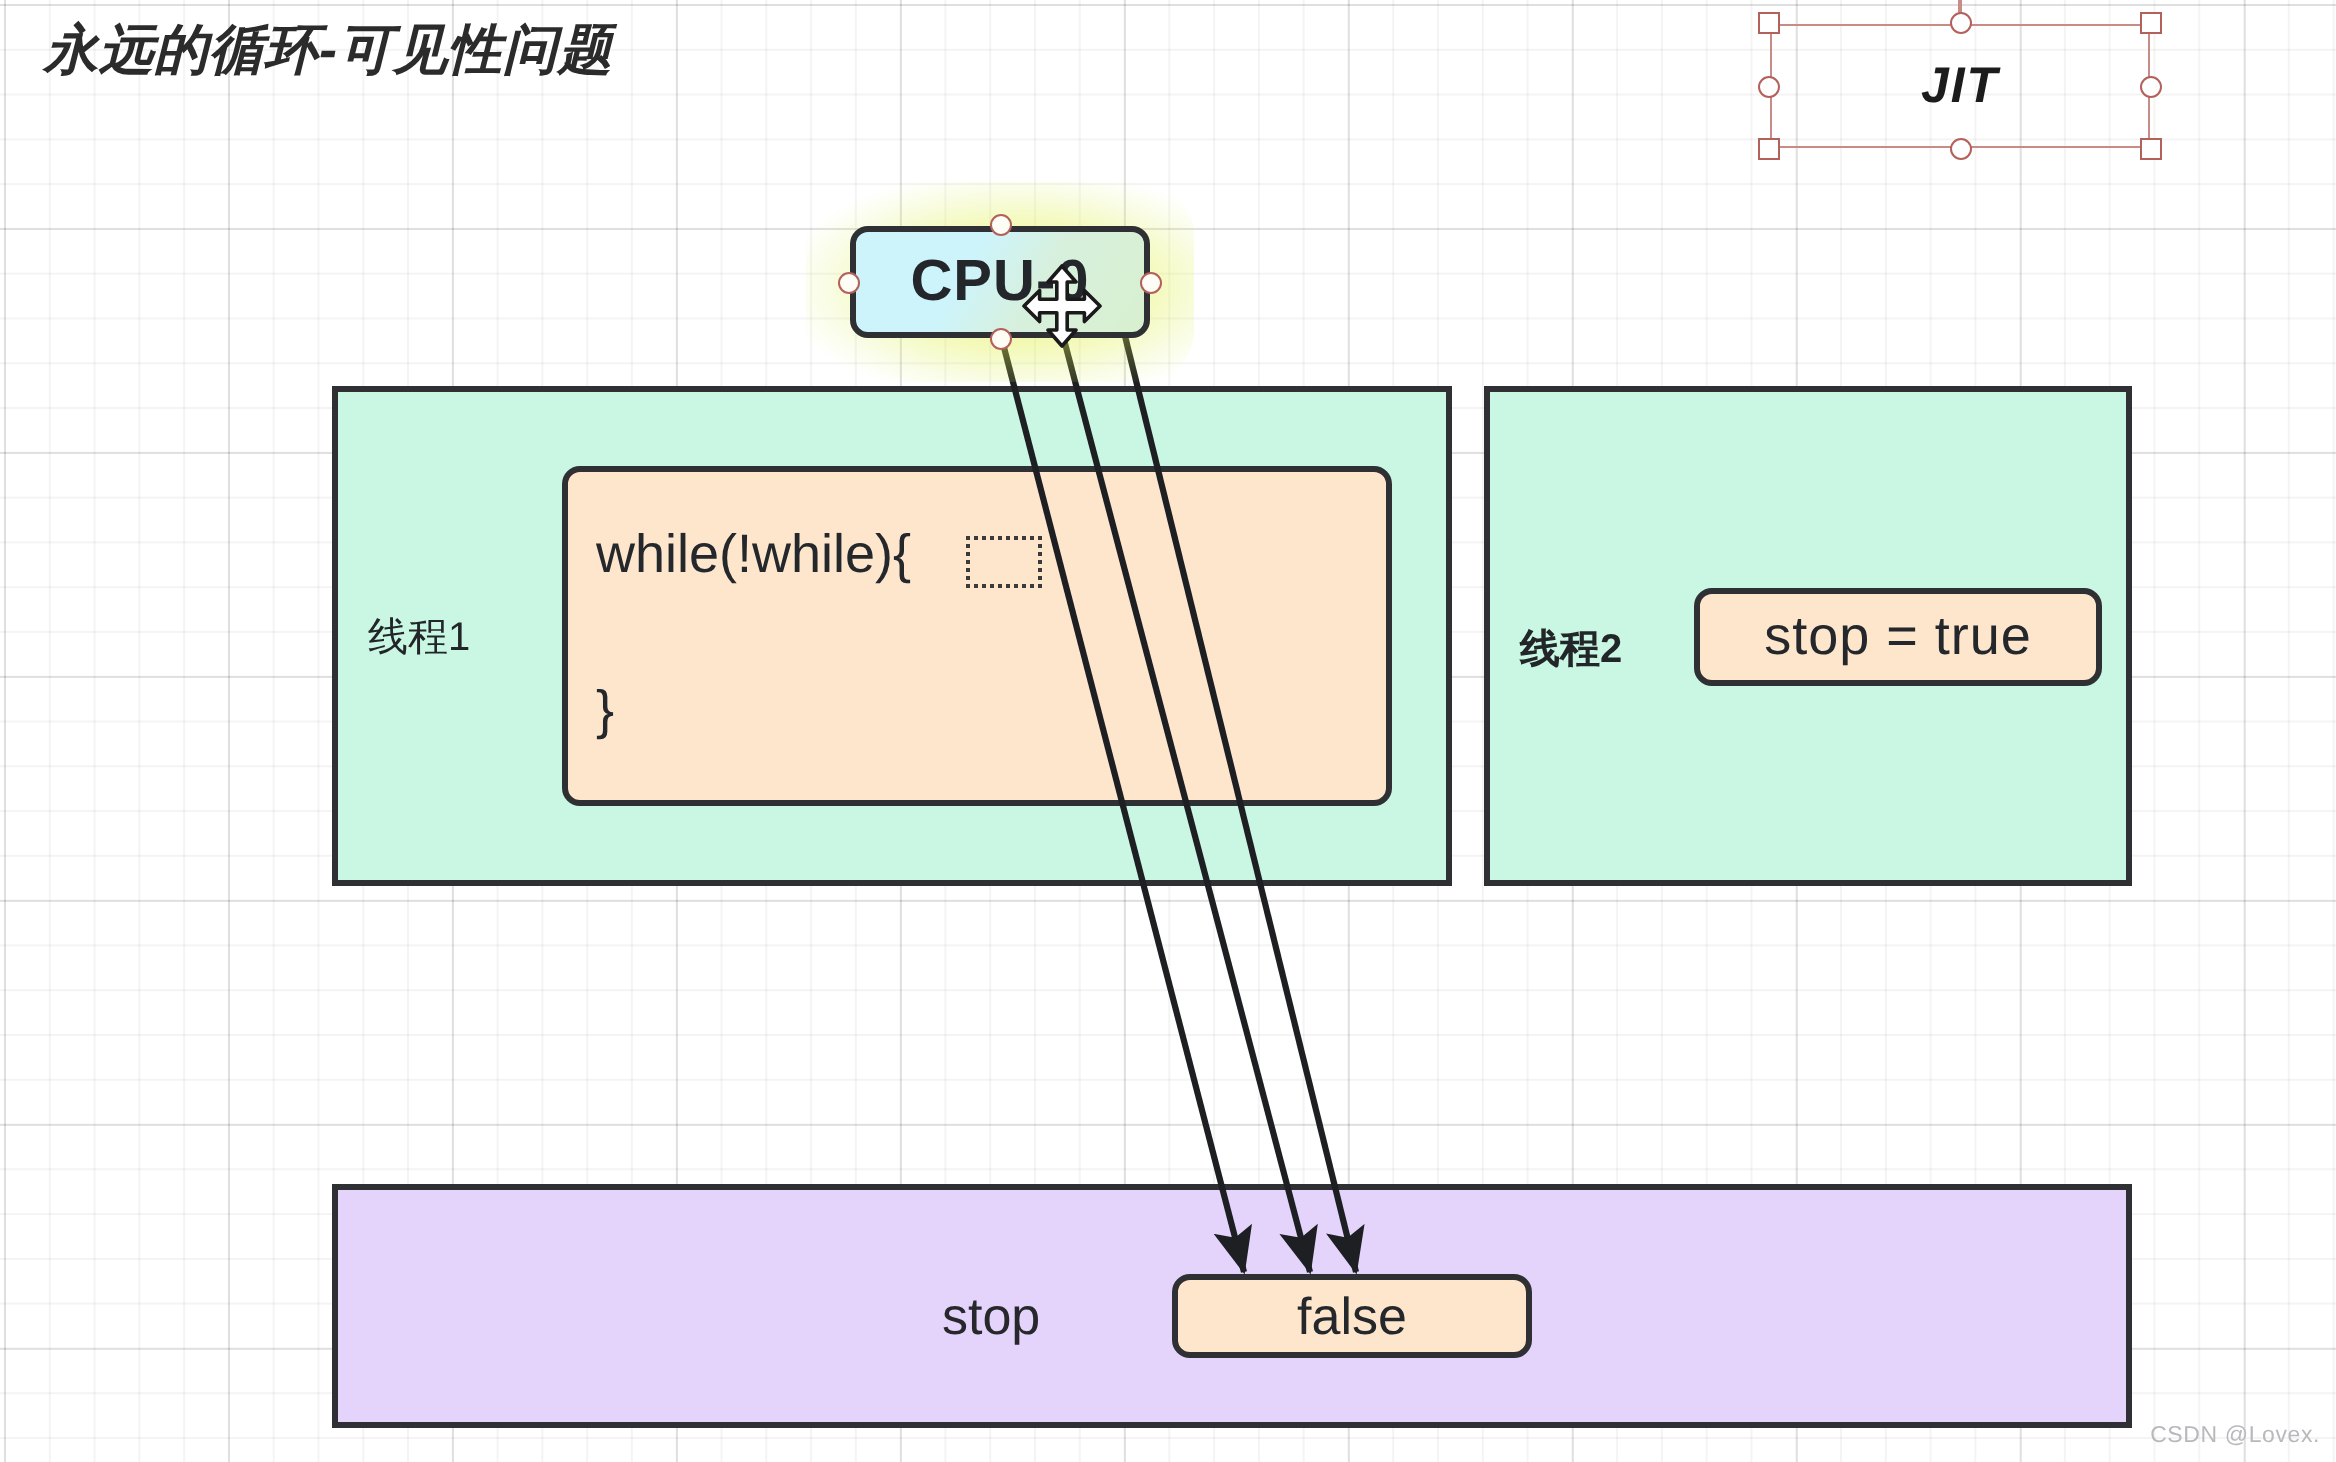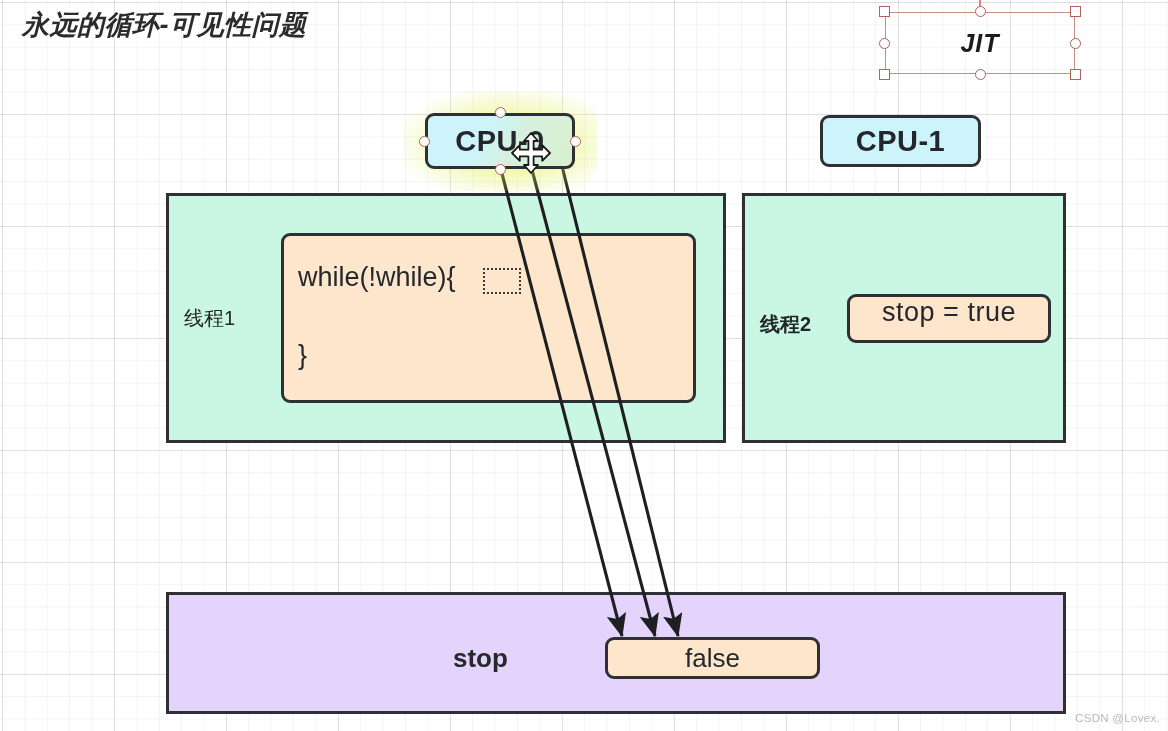--- a/index.html
+++ b/index.html
@@ -183,50 +183,50 @@
   #while-line2 {
     position: absolute;
     left: 298px;
     top: 340px;
     font-size: 27px;
     color: #24282c;
   }
 
   #stoptrue-box {
     left: 847px; top: 294px; width: 204px; height: 49px;
-    display: flex; align-items: flex-start; justify-content: center;
+    display: flex; align-items: center; justify-content: center;
   }
   #stoptrue-text {
     font-size: 27px;
     color: #24282c;
     letter-spacing: 0.5px;
     white-space: nowrap;
   }
 
   
   #memory-panel {
     position: absolute;
     left: 166px;
     top: 592px;
     width: 900px;
     height: 122px;
     background: #e4d3fb;
     border: 3.5px solid #2e3033;
   }
   #stop-label {
     position: absolute;
-    left: 453px;
+    left: 471px;
     top: 643px;
     font-size: 26px;
-    font-weight: bold;
+    font-weight: normal;
     color: #26282c;
   }
   #false-box {
-    left: 586px; top: 637px; width: 215px; height: 42px;
-    display: flex; align-items: center; justify-content: center; margin-left: 19px;
+    left: 586px; top: 637px; width: 180px; height: 42px;
+    display: flex; align-items: center; justify-content: center;
   }
   #false-text {
     font-size: 26px;
     color: #24282c;
   }
   #memory-label {
     position: absolute;
     left: 930px;
     top: 640px;
     font-size: 26px;
@@ -298,23 +298,20 @@
   <div id="stoptrue-box" class="peach-box">
     <span id="stoptrue-text">stop = true</span>
   </div>
 
   <div id="memory-panel"></div>
   <div id="stop-label">stop</div>
   <div id="false-box" class="peach-box">
     <span id="false-text">false</span>
   </div>
 
-  <div id="cpu1-box" class="cpu-box">
-    <span>CPU-1</span>
-  </div>
 
   <svg id="arrows" viewBox="0 0 1168 731" xmlns="http://www.w3.org/2000/svg">
     <defs>
       <marker id="ah" markerWidth="9" markerHeight="9" refX="7.2" refY="3.2" orient="auto" markerUnits="strokeWidth">
         <path d="M0,0 L7.6,3.2 L0,6.4 L1.5,3.2 z" fill="#1d1f22"></path>
       </marker>
     </defs>
     <line x1="500" y1="166" x2="622" y2="636" stroke="#1d1f22" stroke-width="3.1" marker-end="url(#ah)"></line>
     <line x1="531" y1="166" x2="655" y2="636" stroke="#1d1f22" stroke-width="3.1" marker-end="url(#ah)"></line>
     <line x1="562" y1="166" x2="678" y2="636" stroke="#1d1f22" stroke-width="3.1" marker-end="url(#ah)"></line>

